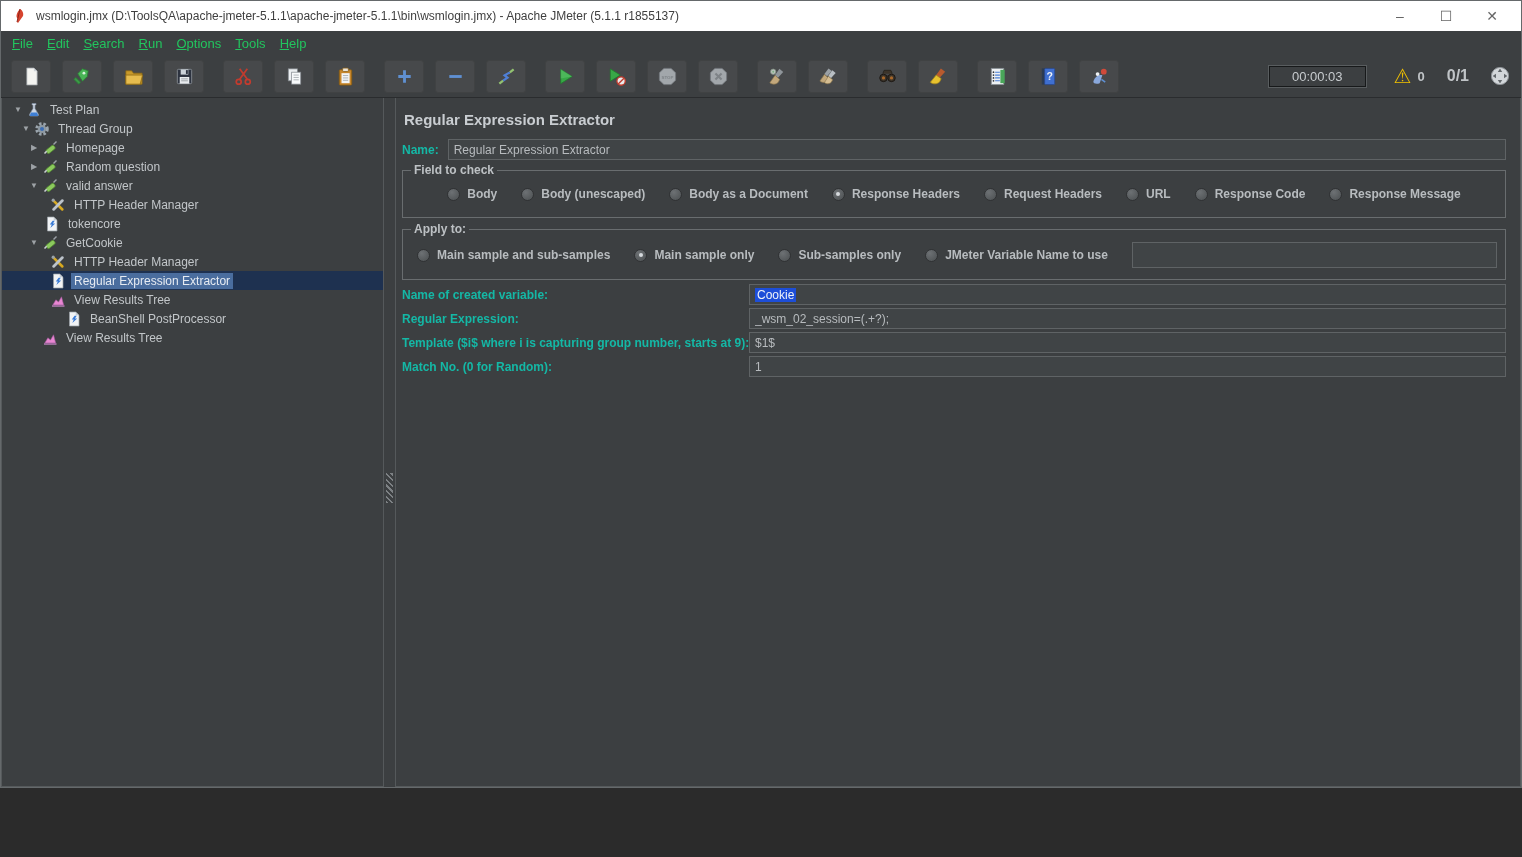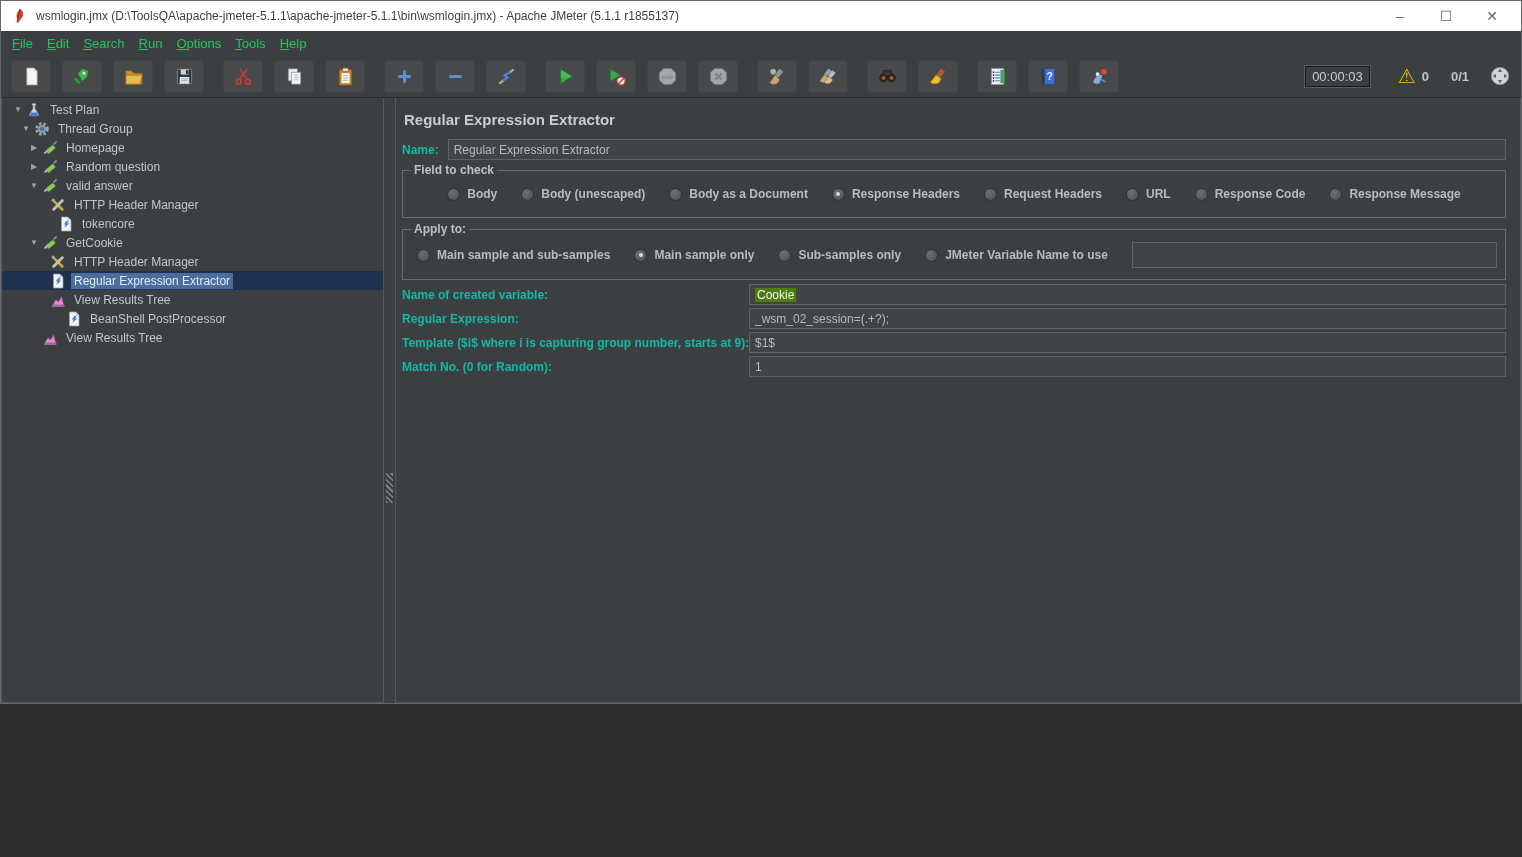--- a/index.html
+++ b/index.html
@@ -1,18 +1,18 @@
 <!DOCTYPE html>
 <html><head>
 <meta charset="utf-8">
 <style>
   * { margin:0; padding:0; box-sizing:border-box; }
   html,body { width:1522px; height:857px; overflow:hidden; background:#2b2b2b;
               font-family:"Liberation Sans", sans-serif; }
-  .window { width:1522px; height:704px; display:flex; flex-direction:column;
+  .window { width:1522px; height:788px; display:flex; flex-direction:column;
             border:1px solid #65696b; background:#3c3f41; }
 
   
   .titlebar { height:30px; background:#ffffff; display:flex; align-items:center;
               padding:0 6px 0 10px; flex:0 0 auto; }
   .titlebar .app-icon { width:16px; height:16px; margin-right:9px; }
   .titlebar .title-text { font-size:12px; color:#3f3f3f; }
   .win-controls { margin-left:auto; display:flex; }
   .win-btn { width:46px; height:28px; display:flex; align-items:center; justify-content:center;
              color:#666; font-size:14px; }
@@ -25,24 +25,24 @@
 
   
   .toolbar { height:43px; background:#3c3f41; display:flex; align-items:center;
              padding:0 10px; border-bottom:1px solid #2a2c2e; flex:0 0 auto; }
   .tb-btn { width:40px; height:33px; background:#47494b; border:1px solid #404243;
             border-radius:3px; display:flex; align-items:center; justify-content:center;
             margin-right:11px; flex:0 0 auto; }
   .tb-gap { width:8px; flex:0 0 auto; }
   .tb-status { margin-left:auto; display:flex; align-items:center; }
   .timer-box { border:1px solid #17191a; outline:1px solid #595d5f; background:#3c3f41;
-               color:#c7cbce; font-size:13px; padding:2px 6px; margin-right:28px; }
+               color:#c7cbce; font-size:13px; padding:2px 22px; margin-right:28px; }
   .warn-tri { color:#f0c000; font-size:20px; line-height:1; margin-right:6px; }
   .warn-count { color:#c0c4c7; font-size:13px; font-weight:bold; margin-right:22px; }
-  .thread-count { color:#c0c4c7; font-size:13px; font-weight:bold; margin-right:20px; }
+  .thread-count { color:#c0c4c7; font-size:16px; font-weight:bold; margin-right:20px; }
 
   
   .content { flex:1 1 auto; display:flex; min-height:0; }
 
   
   .tree-panel { width:383px; flex:0 0 auto; background:#3c3f41; border:1px solid #55595b;
                 border-top:none; padding-top:2px; overflow:hidden; }
   .tree-row { height:19px; display:flex; align-items:center; font-size:12px; color:#c2c6c9; }
   .tree-row .arrow { width:16px; text-align:center; font-size:8px; color:#9da2a6; flex:0 0 auto; }
   .tree-row .t-icon { width:16px; height:16px; margin-right:5px; flex:0 0 auto; }
@@ -72,21 +72,21 @@
   .radio-opt { display:flex; align-items:center; margin-right:24px; }
   .radio-circle { width:13px; height:13px; border-radius:50%; flex:0 0 auto;
       background:radial-gradient(circle at 35% 30%, #6d7174, #4b4f51);
       border:1px solid #303234; margin-right:7px; position:relative; }
   .radio-opt.selected .radio-circle::after { content:""; position:absolute; left:3.5px; top:3.5px;
       width:4px; height:4px; border-radius:50%; background:#d6dadd; }
   .radio-label { font-size:12px; font-weight:bold; color:#b8bcbf; white-space:nowrap; }
 
   .form-label-col { width:347px; flex:0 0 auto; }
   .sel-field { display:flex; align-items:center; }
-  .sel-field .sel-text { background:#4d7c0f; color:#eef2f7; padding:0 2px; }
+  .sel-field .sel-text { background:#1d4ed8; color:#eef2f7; padding:0 2px; }
   .checkbox { width:13px; height:13px; background:#54585a; border:1px solid #393c3e;
               border-radius:2px; margin:0 7px 0 10px; flex:0 0 auto; }
   .fc-inner { display:flex; align-items:center; justify-content:center; padding:7px 0 9px 0; }
 </style>
 </head>
 <body>
 
 <svg width="0" height="0" style="position:absolute">
   <defs>
     <symbol id="sym-feather" viewBox="0 0 16 16">
@@ -425,21 +425,21 @@
           </svg>
         <span class="t-label">valid answer</span>
       </div>
       <div class="tree-row" style="padding-left:32px">
         <span class="arrow"></span>
         <svg class="t-icon">
             <use href="#sym-tools"></use>
           </svg>
         <span class="t-label">HTTP Header Manager</span>
       </div>
-      <div class="tree-row" style="padding-left:40px">
+      <div class="tree-row" style="padding-left:26px">
         <span class="arrow"></span>
         <svg class="t-icon">
             <use href="#sym-doc"></use>
           </svg>
         <span class="t-label">tokencore</span>
       </div>
       <div class="tree-row" style="padding-left:24px">
         <span class="arrow">▼</span>
         <svg class="t-icon">
             <use href="#sym-sampler"></use>

